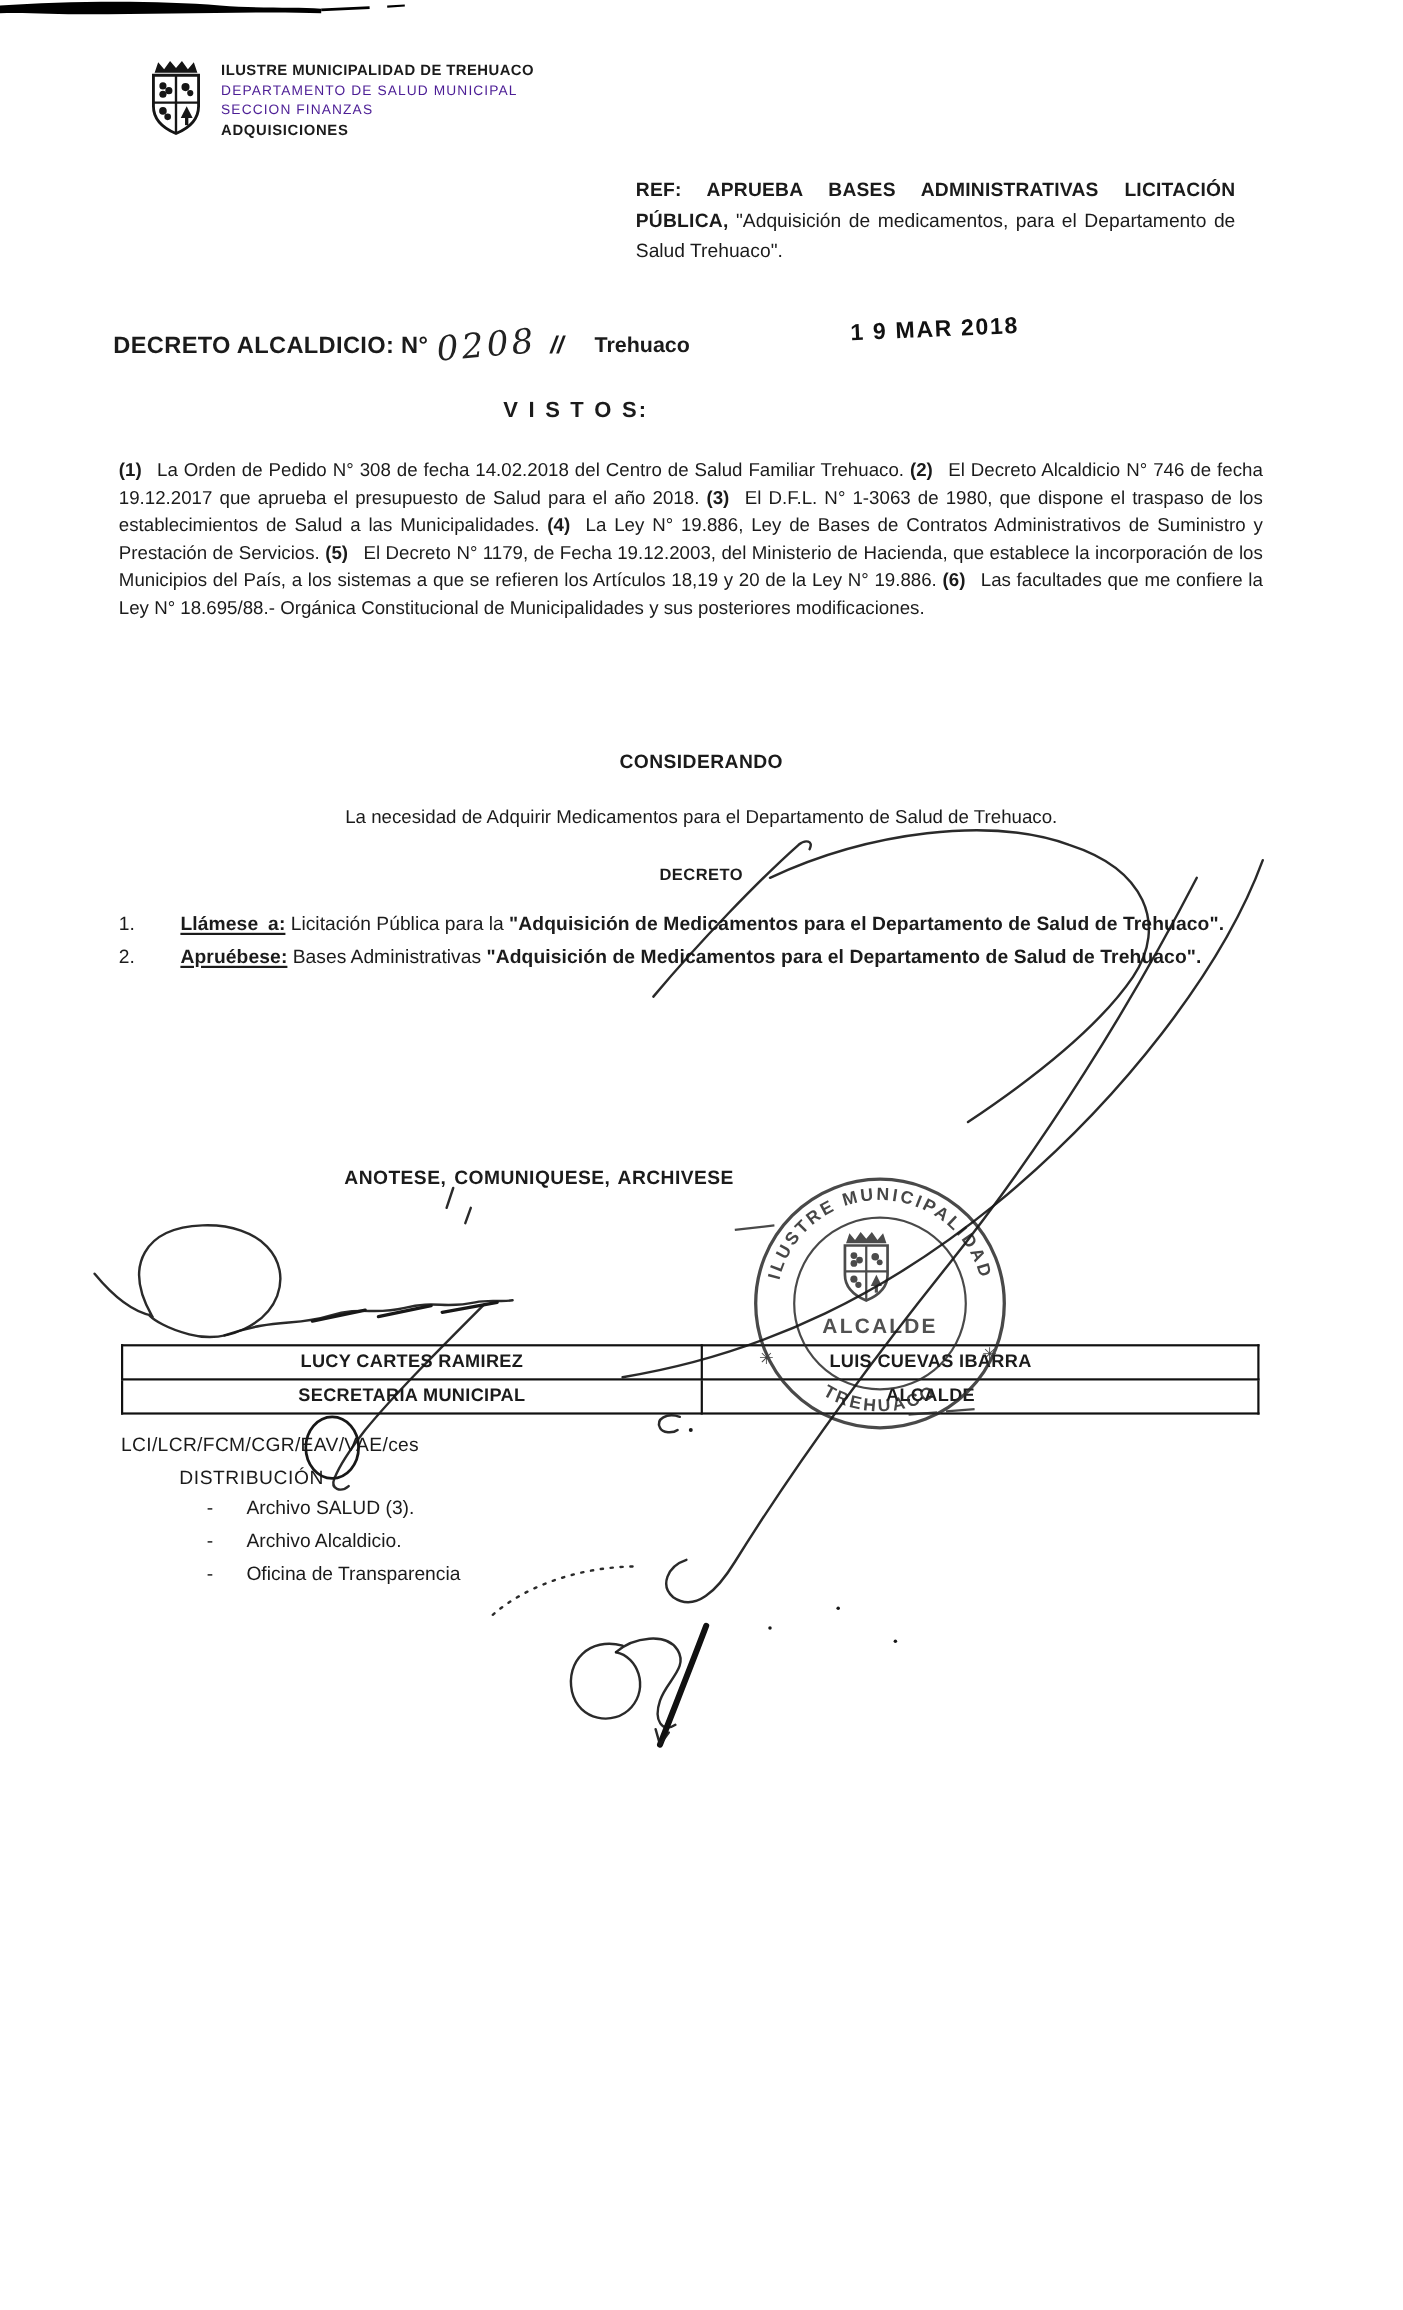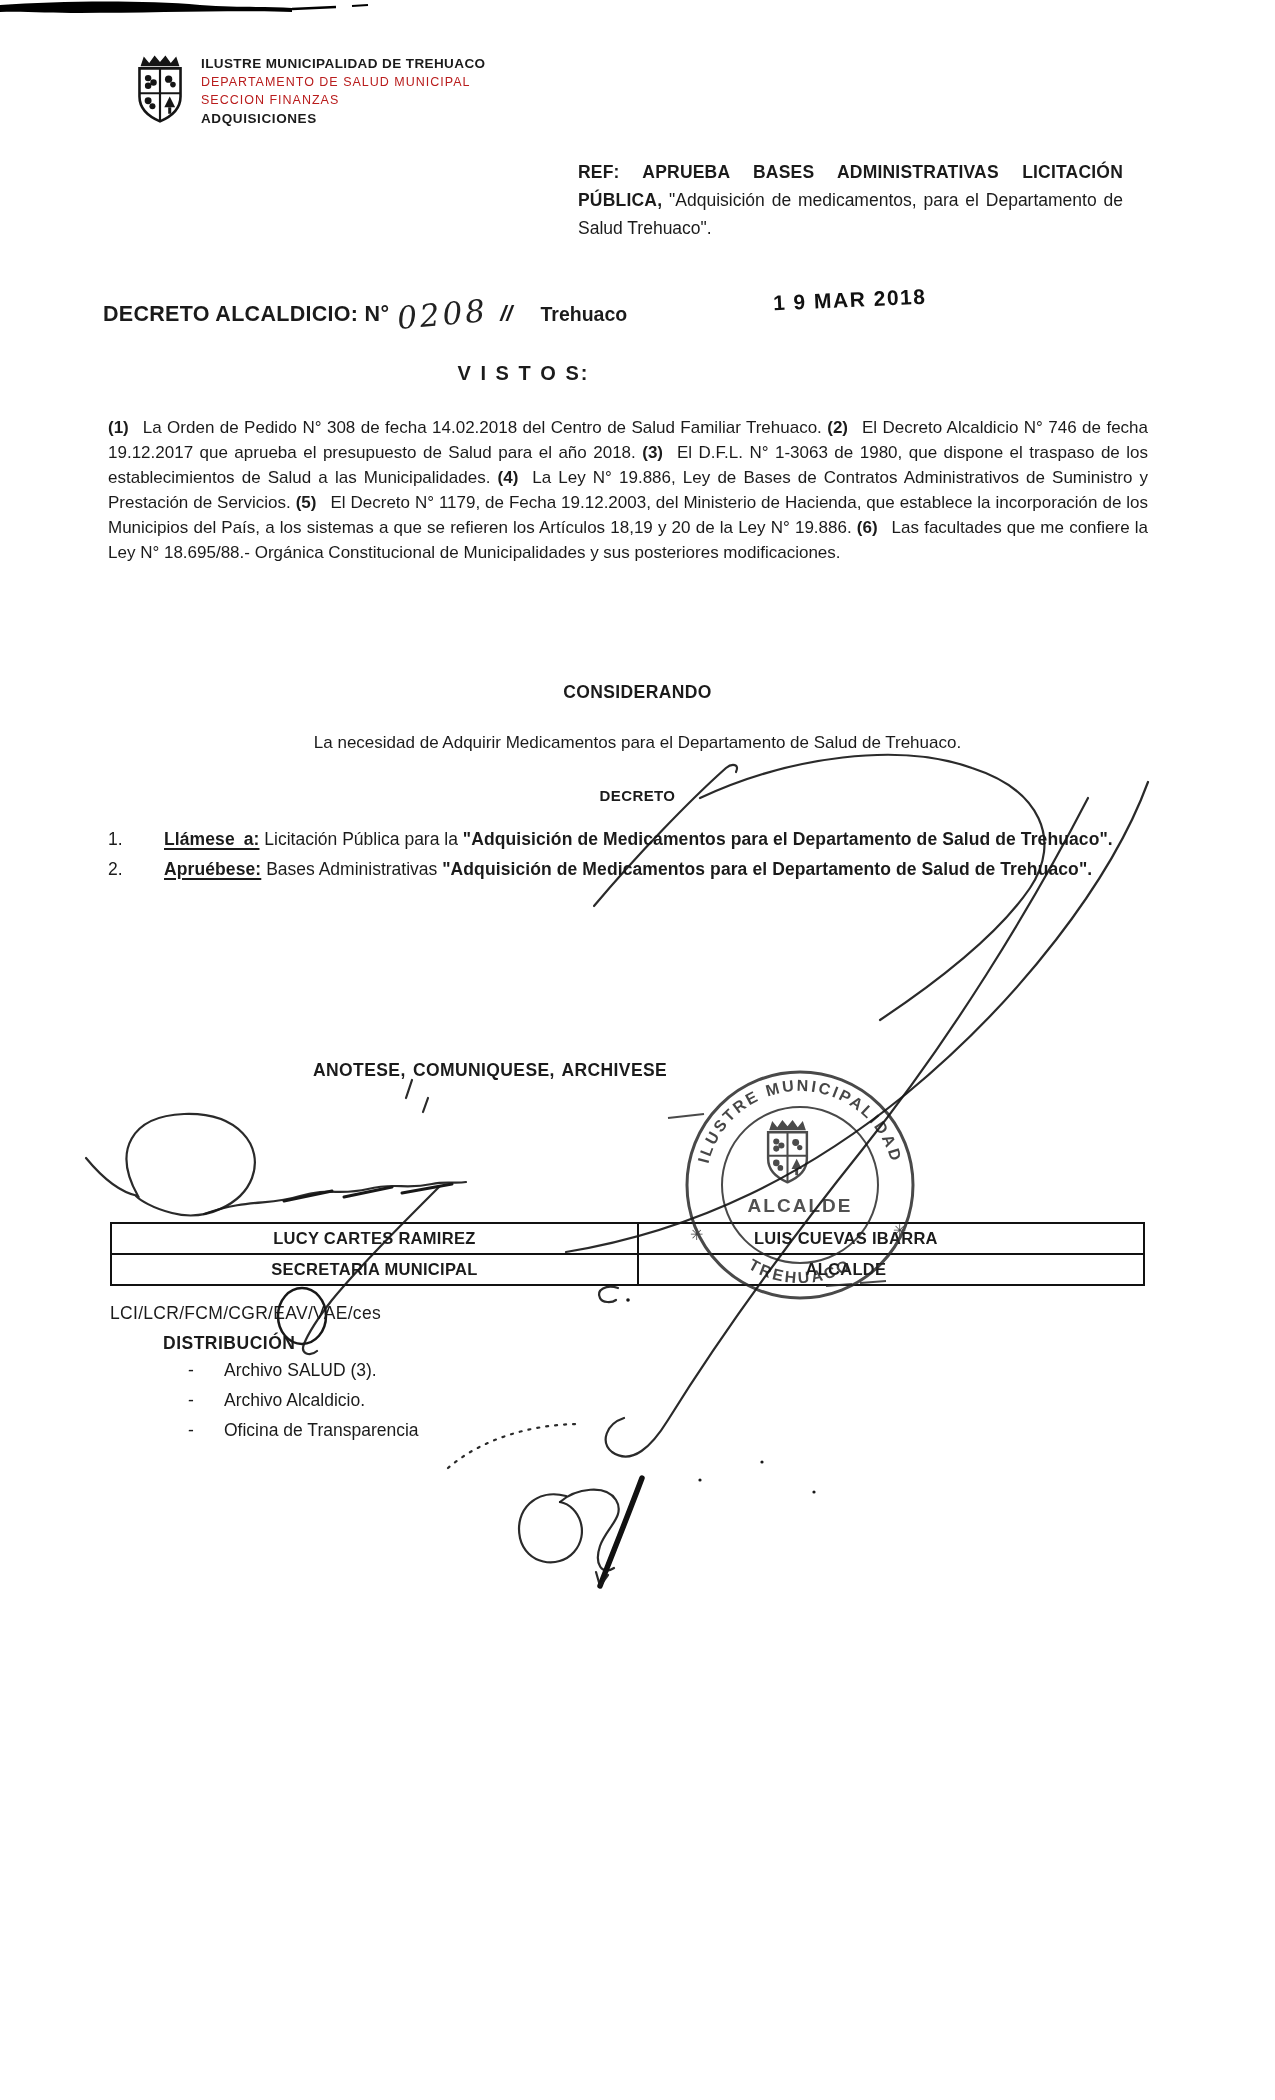--- a/index.html
+++ b/index.html
@@ -4,21 +4,21 @@
 <style>
   html,body{margin:0;padding:0;background:#e8e8e8;}
   .page{position:relative;width:1275px;height:2100px;background:#ffffff;margin:0 auto;
         font-family:"Liberation Sans",sans-serif;color:#1b1b1b;overflow:hidden;}
   .abs{position:absolute;}
 
   
   .org-header{position:absolute;left:133px;top:52px;display:flex;gap:14px;align-items:flex-start;}
   .org-lines{padding-top:4px;}
   .org-l1{font-size:13.5px;font-weight:bold;letter-spacing:.4px;}
-  .org-l2,.org-l3{font-size:12.5px;color:#b91c1c;letter-spacing:1px;margin-top:4px;filter:blur(.3px);}
+  .org-l2,.org-l3{font-size:12.5px;color:#4c1d95;letter-spacing:1px;margin-top:4px;filter:blur(.3px);}
   .org-l4{font-size:13.5px;font-weight:bold;letter-spacing:.6px;margin-top:4px;}
 
   
   .ref-block{position:absolute;left:578px;top:158px;width:545px;font-size:17.5px;
              line-height:28px;text-align:justify;}
   .ref-block b{letter-spacing:.2px;}
 
   
   .decree-line{position:absolute;left:103px;top:296px;display:flex;align-items:center;}
   .decree-label{font-weight:bold;font-size:21.5px;letter-spacing:.3px;}
@@ -54,21 +54,21 @@
 
   
   .sig-table{position:absolute;left:110px;top:1222px;width:1035px;border-collapse:collapse;}
   .sig-table td{border:2px solid #111;height:29px;text-align:center;font-weight:bold;
                 font-size:16.5px;letter-spacing:.3px;padding:0;}
   .sig-table td.right-cell{padding-right:90px;}
   .col-left{width:51%;}
 
   
   .initials{position:absolute;left:110px;top:1303px;font-size:17.5px;letter-spacing:.3px;}
-  .distribucion{position:absolute;left:163px;top:1333px;font-size:17.5px;letter-spacing:.5px;font-weight:bold;}
+  .distribucion{position:absolute;left:163px;top:1333px;font-size:17.5px;letter-spacing:.5px;}
   .dist-list{position:absolute;left:188px;top:1360px;font-size:17.5px;}
   .dist-row{display:flex;height:30px;align-items:flex-start;}
   .dist-dash{width:36px;}
 
   .overlay{position:absolute;left:0;top:0;z-index:5;pointer-events:none;}
   .flourish{fill:none;stroke:#181818;stroke-width:2.2;stroke-linecap:round;opacity:.92;}
   .flourish-thick{fill:none;stroke:#111;stroke-width:5.5;stroke-linecap:round;}
   .tick{fill:none;stroke:#181818;stroke-width:3;stroke-linecap:round;}
   .stamp-line{fill:none;stroke:#2a2a2a;}
   .stamp-ring-text{fill:#262626;stroke:none;font-family:"Liberation Sans",sans-serif;

